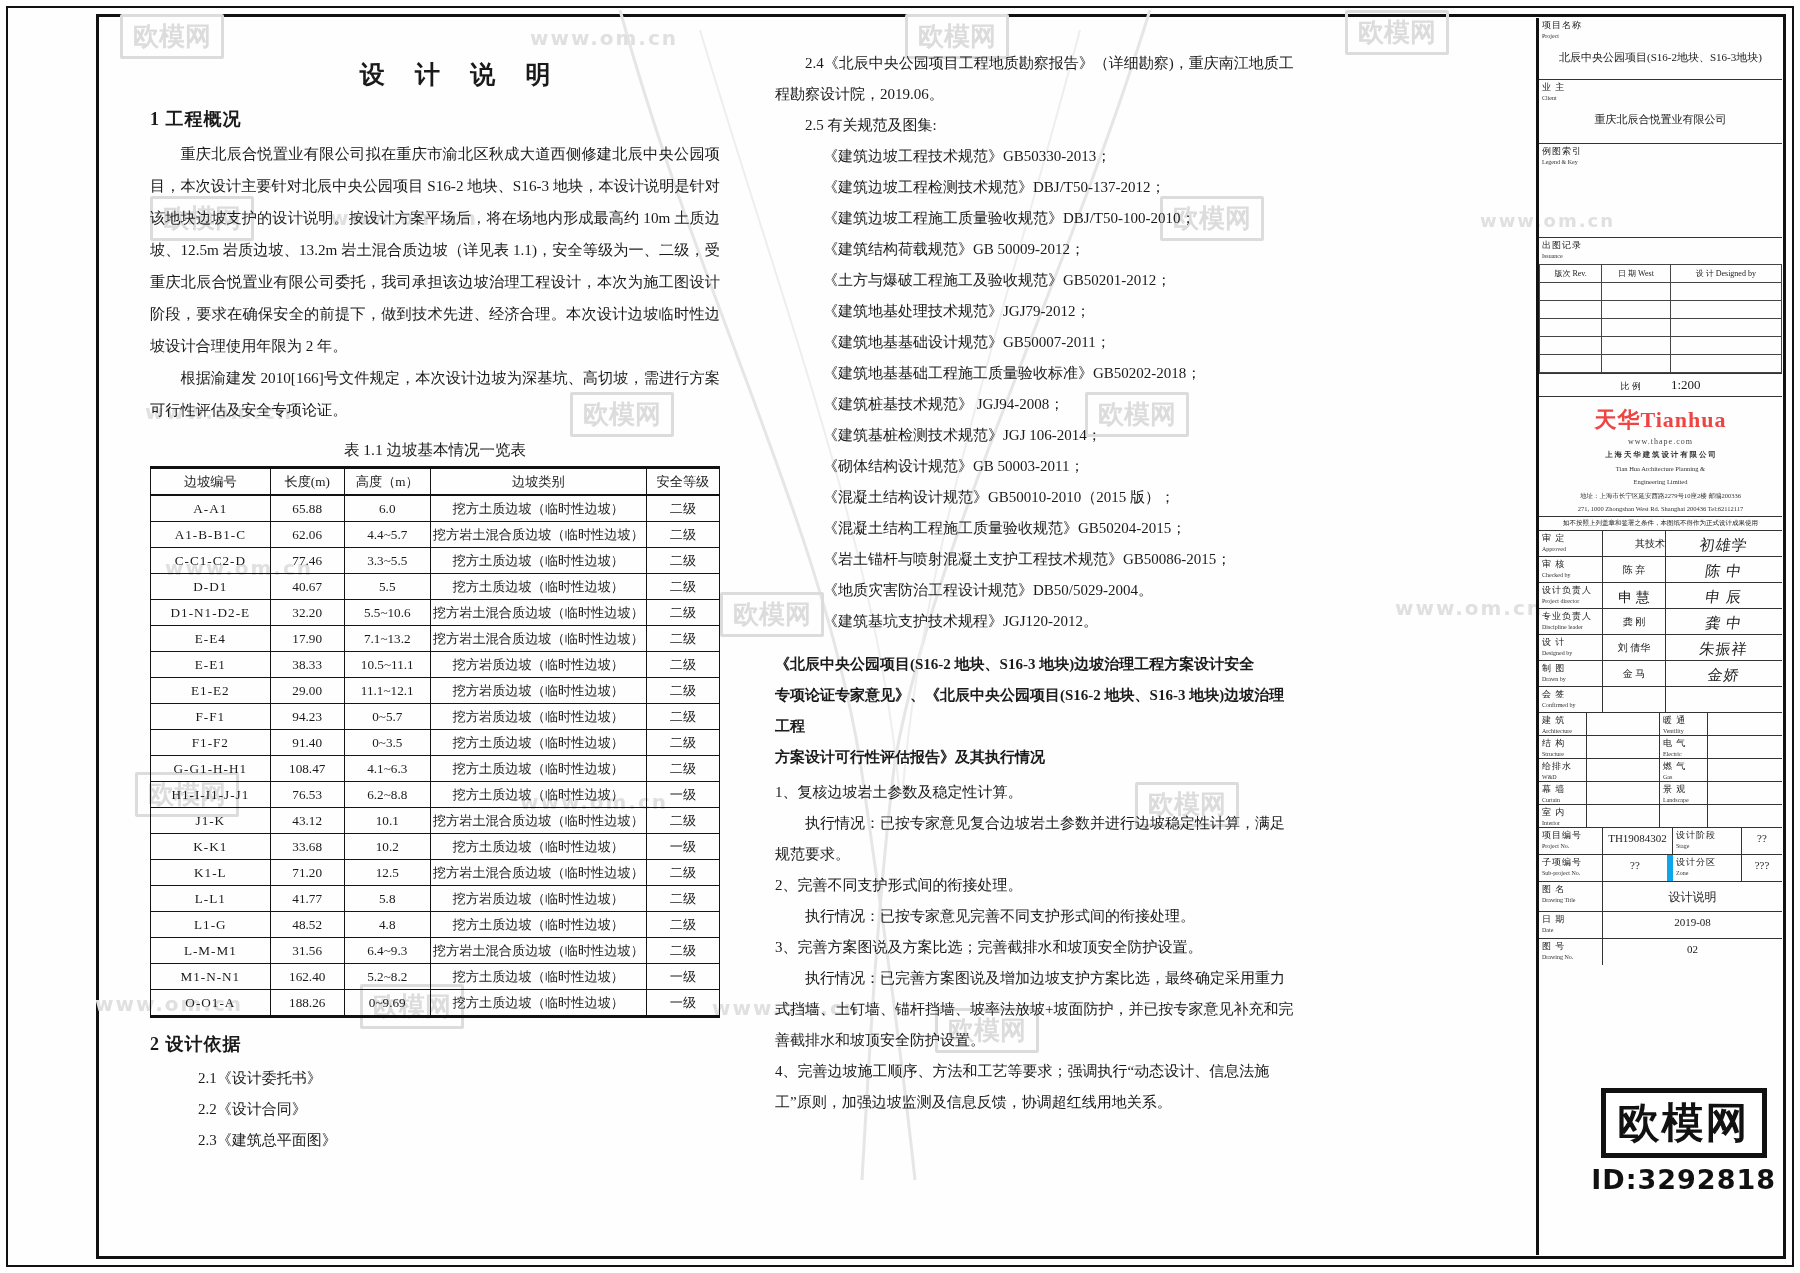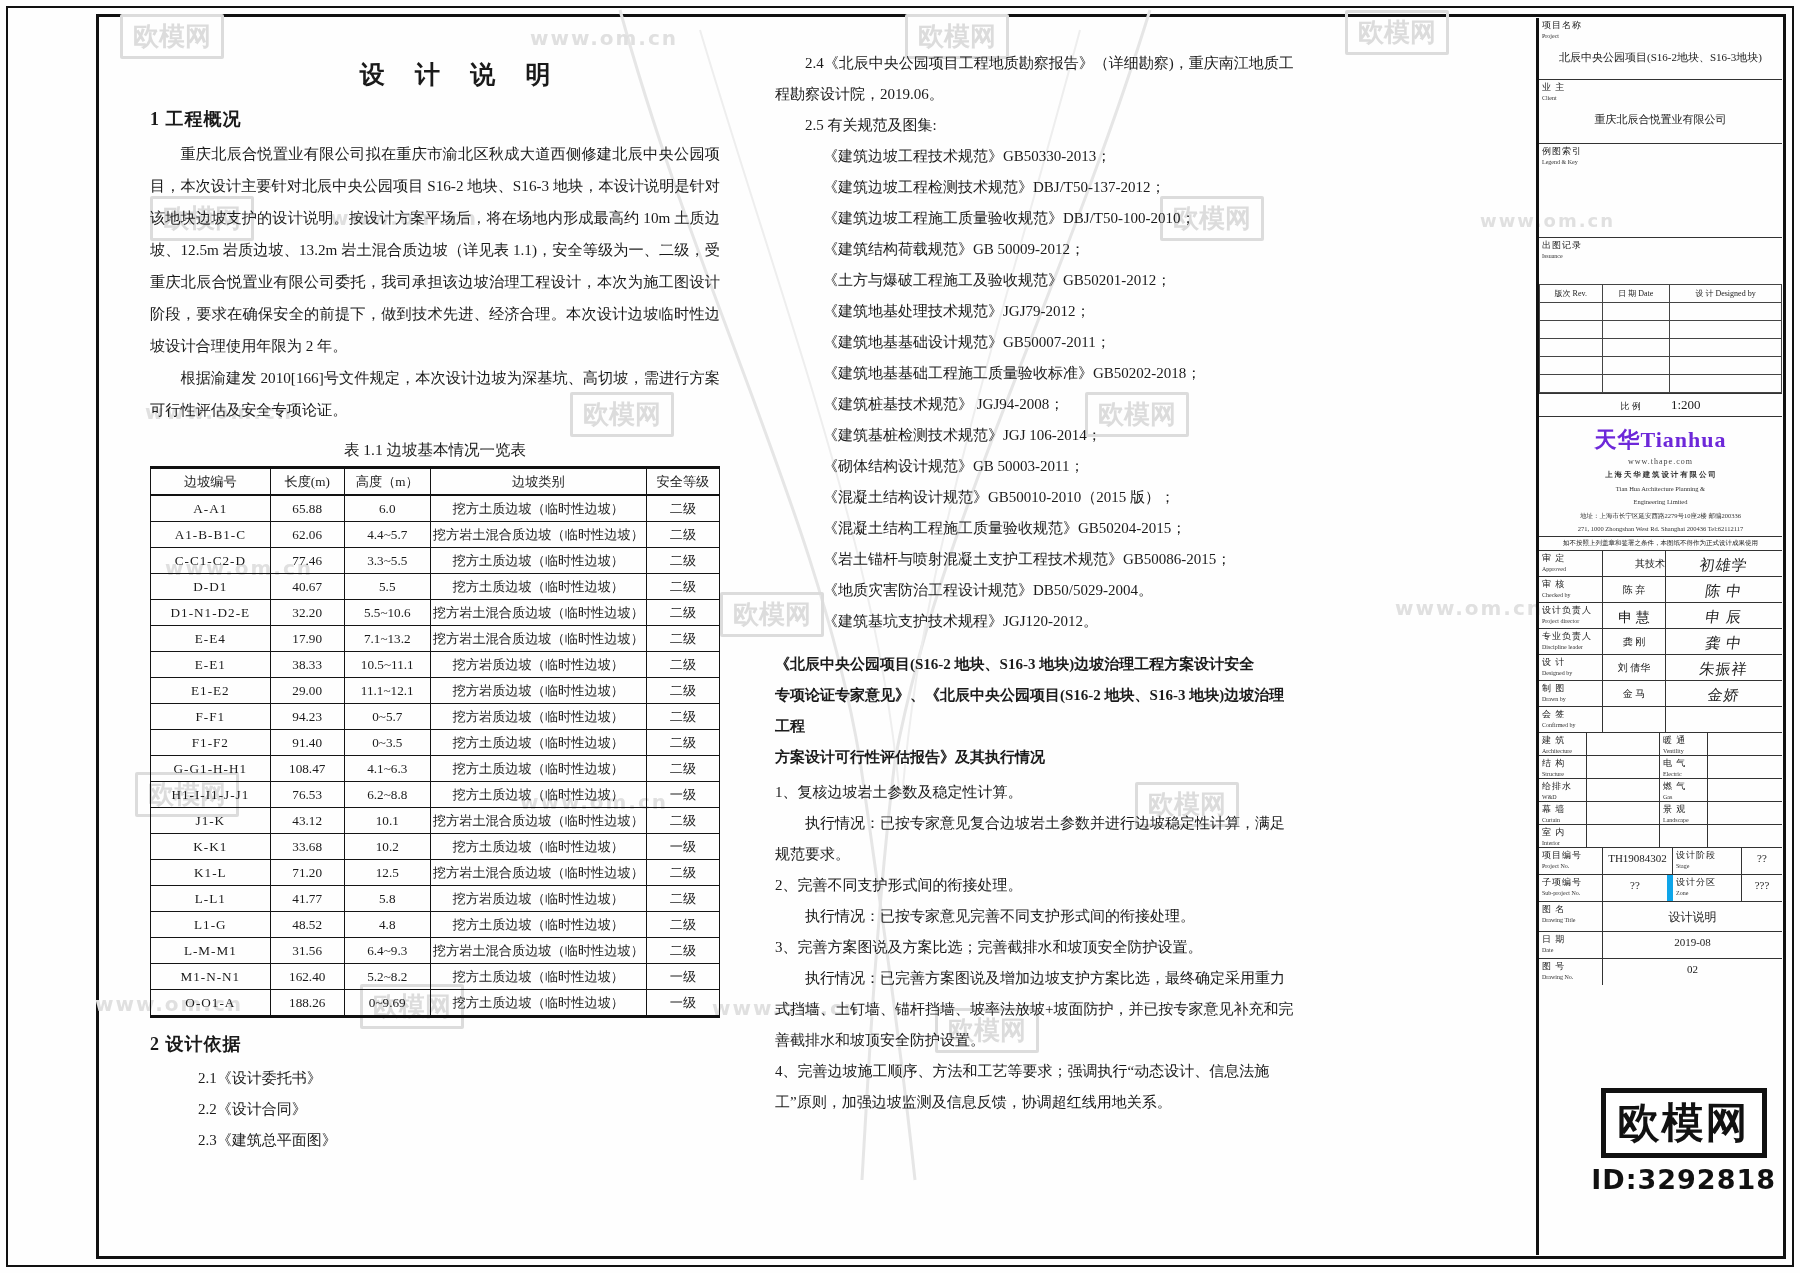--- a/index.html
+++ b/index.html
@@ -57,28 +57,28 @@
   .tb-row{border-bottom:1px solid #333;position:relative;box-sizing:border-box;}
   .tb-lbl{font-size:9px;line-height:11px;padding:2px 3px;letter-spacing:1px;}
   .tb-lbl .en{font-size:6px;color:#333;letter-spacing:0;display:block;}
   .tb-val{font-size:12.5px;text-align:center;padding:6px 4px;}
   .tb-flex{display:flex;}
   .tb-cellL{width:64px;border-right:1px solid #333;box-sizing:border-box;}
   .tb-cellR{flex:1;box-sizing:border-box;}
   .sig{font-family:"Liberation Serif",serif;font-size:15px;color:#222;
        transform:skewX(-8deg);letter-spacing:1px;}
   .brand{text-align:center;padding:8px 0 2px;}
-  .brand .cn{font-size:22px;font-weight:bold;color:#6d28d9;letter-spacing:1px;}
+  .brand .cn{font-size:22px;font-weight:bold;color:#ef4444;letter-spacing:1px;}
   .brand .url{font-size:8px;color:#444;letter-spacing:1px;margin-top:2px;}
   .brand .addr{font-size:6.5px;color:#333;line-height:8.5px;margin-top:5px;padding:0 6px;}
   .brand .addr b{font-size:7.5px;margin-top:42px;}
   .scale-row{text-align:center;font-size:9px;padding:3px 0;}
   .scale-row .v{font-size:13px;margin-left:28px;}
   .hist th{font-size:8px;font-weight:normal;}
-  table.hist{width:100%;border-collapse:collapse;margin-top:20px;}
+  table.hist{width:100%;border-collapse:collapse;}
   table.hist th,table.hist td{border:1px solid #444;height:15px;font-size:8px;}
   
   #om-logo{position:absolute;right:24px;bottom:78px;text-align:center;z-index:5;}
   #om-logo .lg{display:inline-block;border:5px solid #111;padding:2px 12px;
                font-size:42px;font-weight:bold;font-family:"DejaVu Sans",sans-serif;
                color:#111;letter-spacing:2px;background:#fff;}
   #om-logo .id{font-size:27px;font-weight:bold;font-family:"DejaVu Sans",sans-serif;
                color:#111;margin-top:6px;letter-spacing:1px;}
 </style>
 </head>
@@ -359,21 +359,21 @@
 
     <div class="tb-row">
       <div class="tb-lbl">
         <span>出图记录</span>
         <span class="en">Issuance</span>
       </div>
       <table class="hist">
         <thead>
             <tr id="hist-head">
               <th>版次 Rev.</th>
-              <th>日 期 Date</th>
+              <th>日 期 West</th>
               <th>设 计 Designed by</th>
             </tr>
           </thead>
         <tbody id="hist-body">
             <tr>
               <td></td>
               <td></td>
               <td></td>
             </tr>
             <tr>

